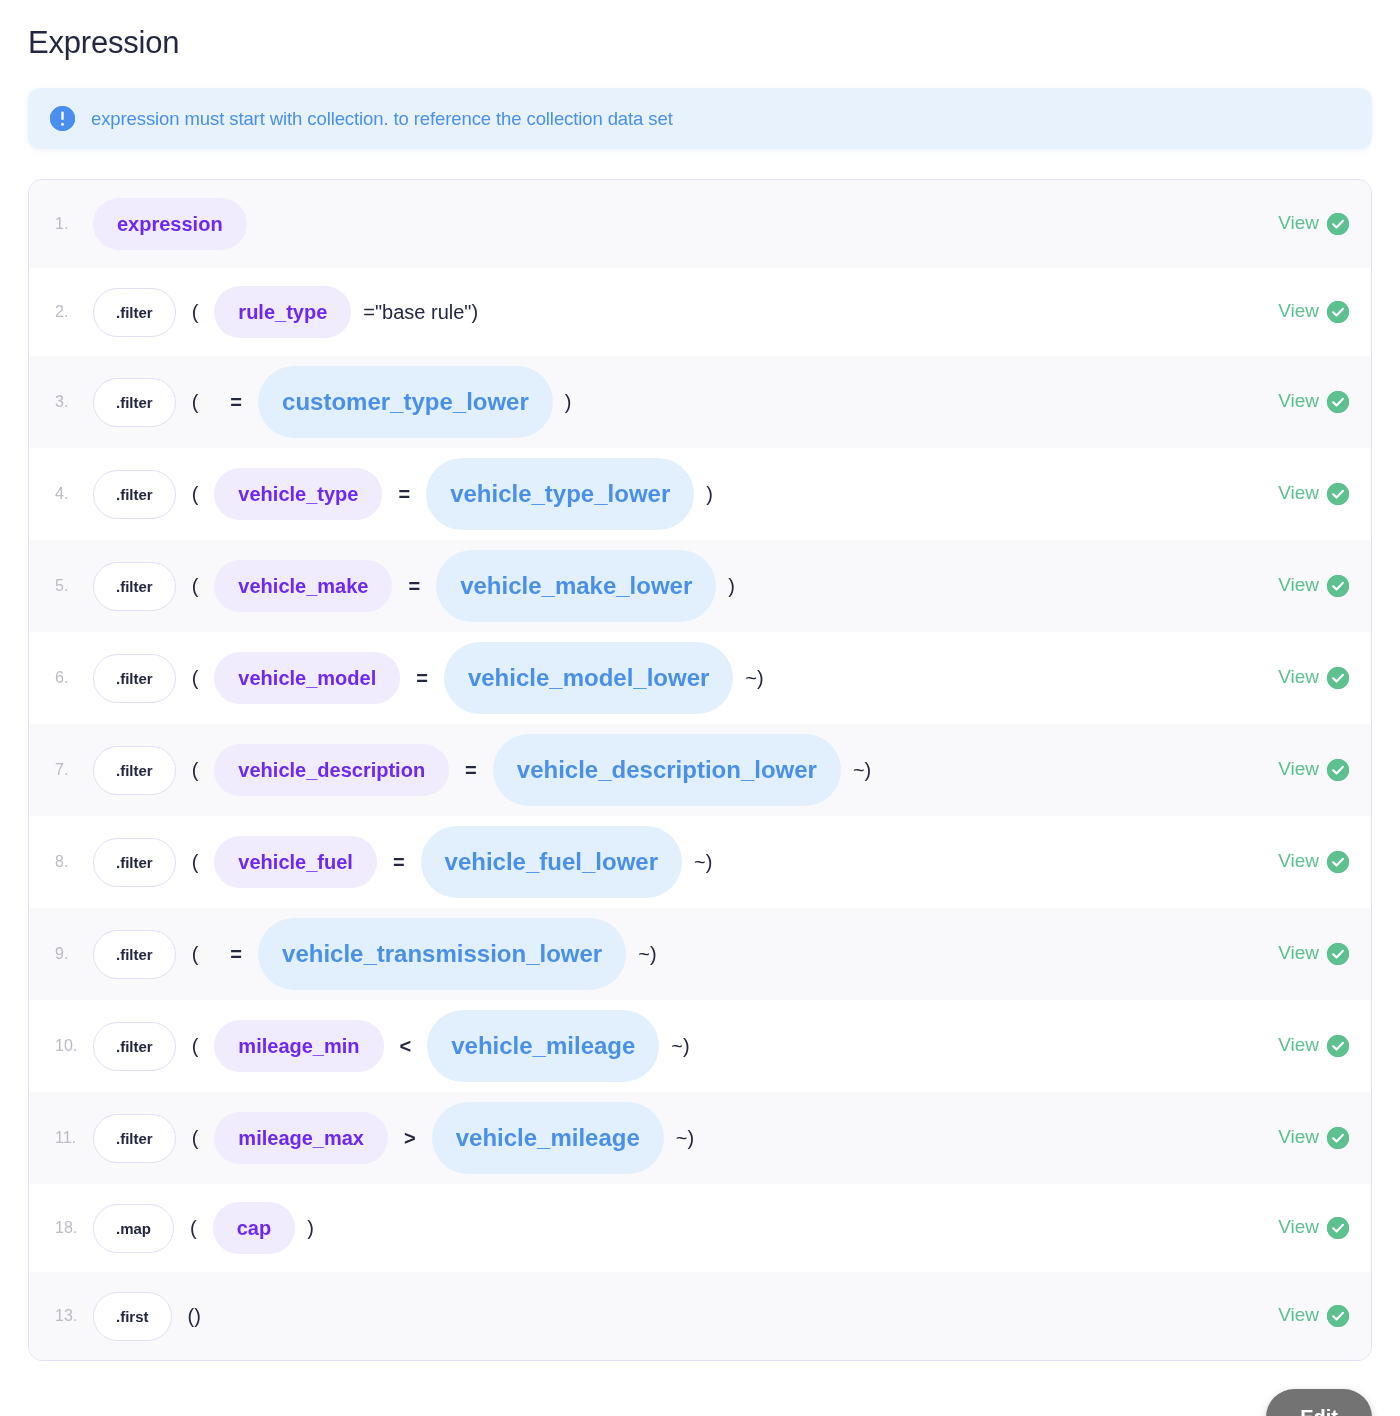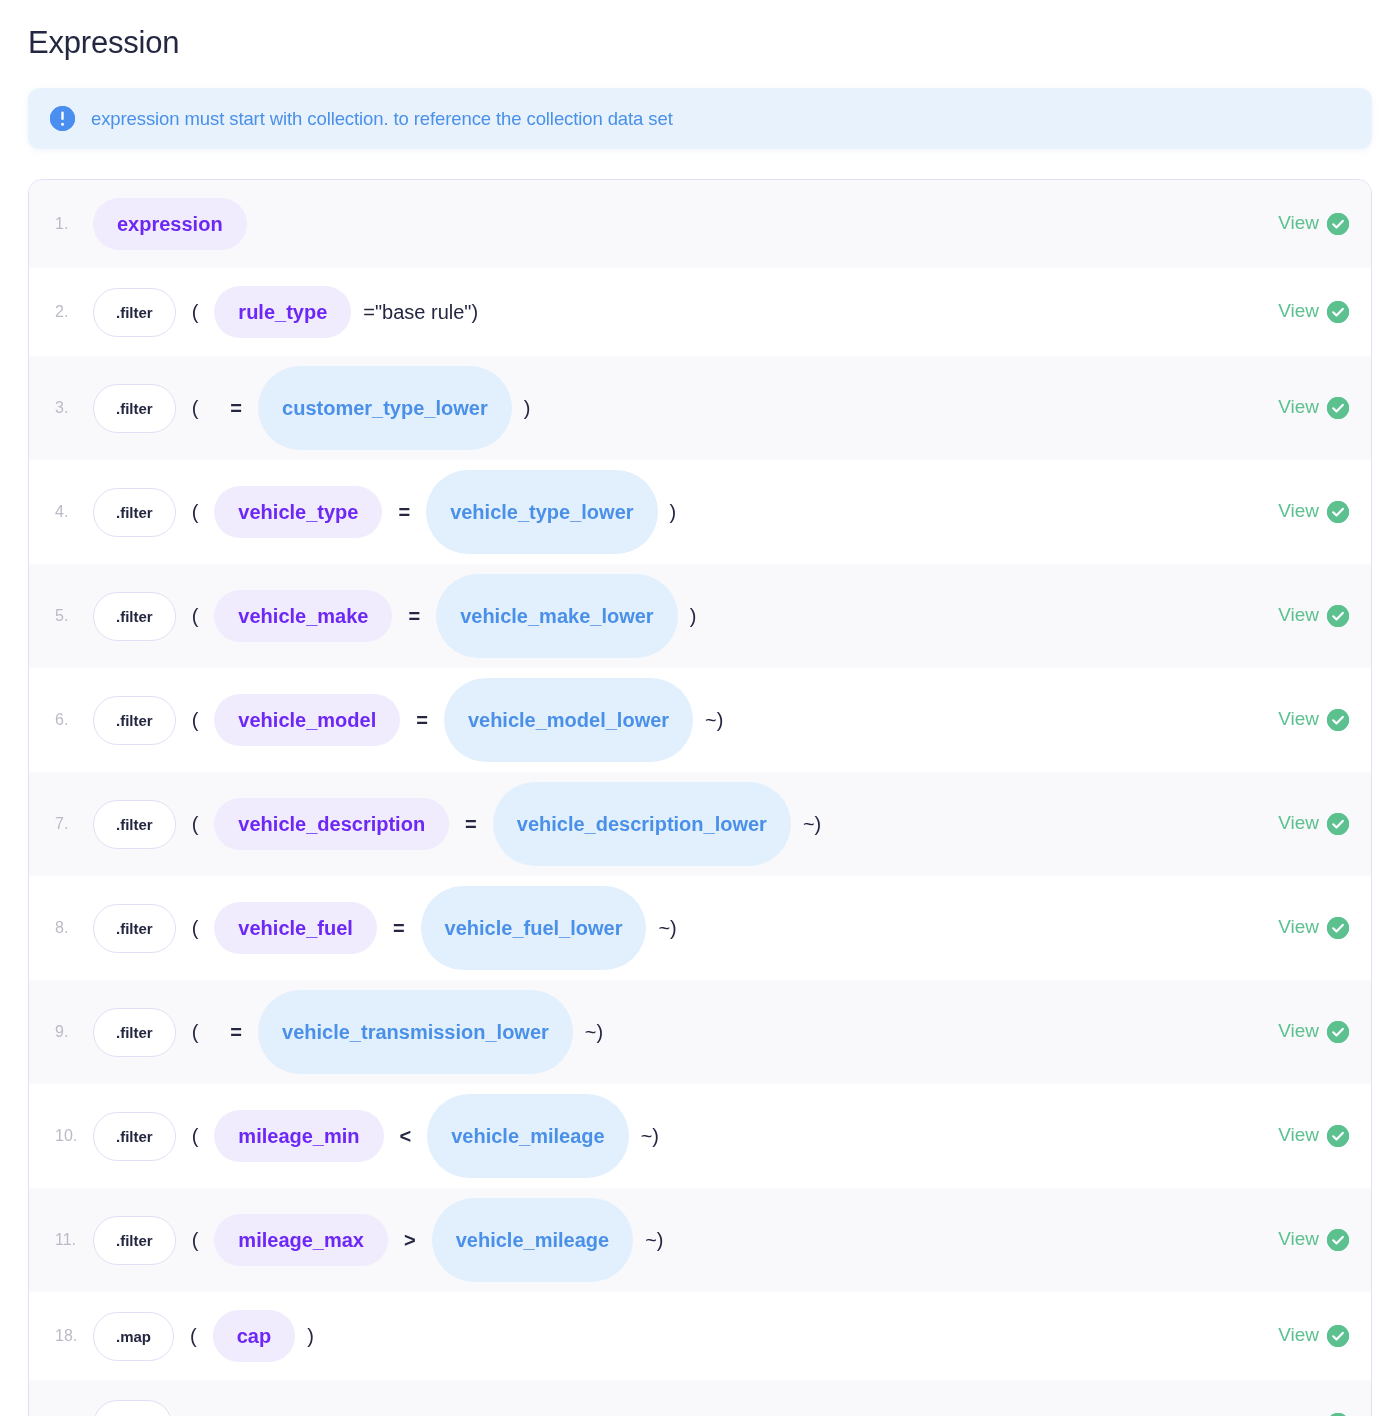--- a/index.html
+++ b/index.html
@@ -119,22 +119,22 @@
   }
   .pill-purple{
     background:var(--purple-bg);
     color:var(--purple-text);
     font-size:20px;
     padding:16px 24px;
   }
   .pill-blue{
     background:var(--blue-bg);
     color:var(--blue-text);
-    font-size:20px;
-    padding:32px 24px;
+    font-size:24px;
+    padding:24px 24px;
   }
   .tok{
     font-size:20px;
     color:var(--ink);
     font-weight:400;
     white-space:pre;
     padding:0 2px;
     line-height:1;
   }
   .tok.op{

